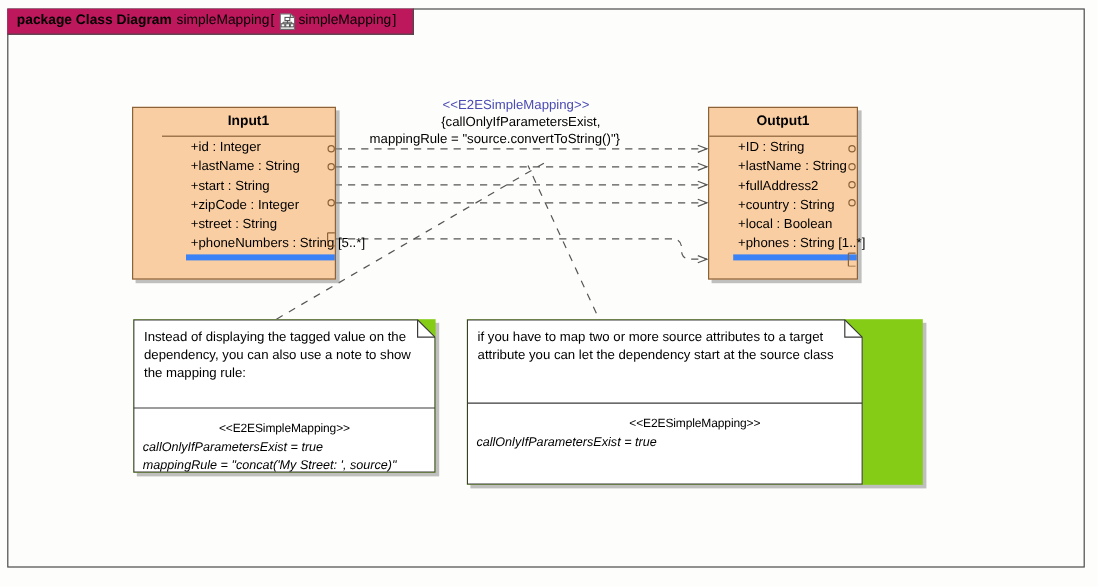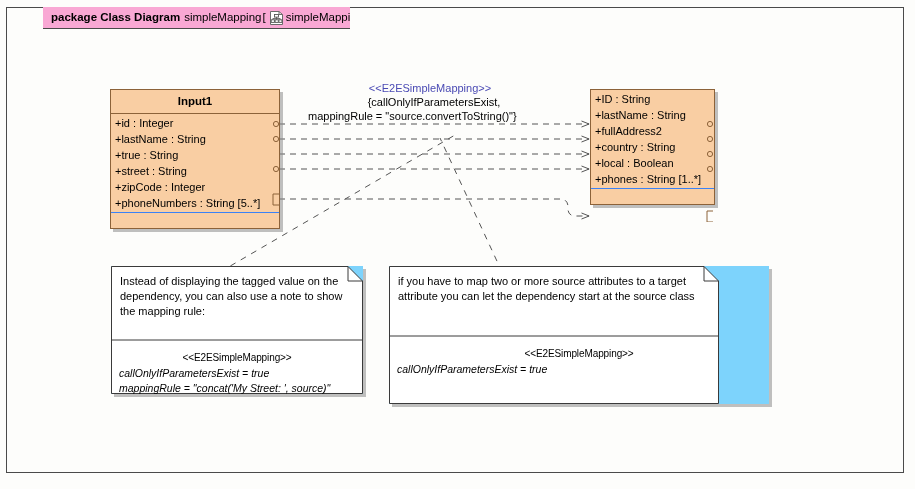--- a/index.html
+++ b/index.html
@@ -39,28 +39,27 @@
   }
   .frame-tab-inner {
     position: absolute;
     left: 0;
     top: 0;
     height: 22px;
     box-sizing: border-box;
     border: 1px solid #4a4a4a;
     border-top: none;
     border-left: none;
-    background: #f9a8d4;
+    background: #be185d;
     padding: 0 13px 0 8px;
     display: flex;
     align-items: center;
     white-space: nowrap;
     font-size: 11.5px;
     line-height: 1;
-    margin-left: 37px;
   }
   .frame-kw { font-weight: bold; }
   .frame-name { margin-left: 4px; }
   .frame-brk { margin: 0 1px; }
   .pkg-icon {
     width: 13px;
     height: 14px;
     margin: 0 3px;
     display: inline-block;
     vertical-align: middle;
@@ -77,22 +76,23 @@
   .uml-title {
     text-align: center;
     font-weight: bold;
     font-size: 11.5px;
     color: #000;
     padding: 5px 4px 5px 4px;
     border-bottom: 1px solid #8c6239;
     line-height: 1.1;
   }
   .uml-attrs {
-    border-bottom: 1px solid #3b82f6;
+    border-bottom: 5px solid #3b82f6;
     padding: 1px 0 1px 0;
+    margin-left: 20px;
   }
   .uml-attr {
     font-size: 11px;
     color: #000;
     padding: 1px 4px 1px 4px;
     white-space: nowrap;
     line-height: 1.28;
   }
   .uml-ops {
     height: 15px;
@@ -110,21 +110,21 @@
     text-align: center;
   }
   .tagline {
     color: #000;
     font-size: 11px;
   }
 
   
   .note {
     position: absolute;
-    background: #7dd3fc;
+    background: #84cc16;
     box-sizing: border-box;
     box-shadow: 3px 3px 0 rgba(150,150,150,0.6);
   }
   .note-svg {
     position: absolute;
     left: 0; top: 0;
     pointer-events: none;
   }
   .note-body {
     position: relative;
@@ -203,34 +203,35 @@
 
       <path d="M279,199 H560 Q568,199 568,207 V209 Q568,216 576,216 H589" marker-end="url(#openarrow)"></path>
     </g>
     <g stroke="#555555" stroke-width="1" fill="none" stroke-dasharray="6,6">
 
       <line x1="220" y1="272" x2="455" y2="135"></line>
       <line x1="502" y1="272" x2="440" y2="138"></line>
     </g>
   </svg>
 
-  <div class="uml-class" id="cls-input" style="left:110px; top:89px; width:170px;">
+  <div class="uml-class" id="cls-input" style="left:110px; top:89px; width:170px;padding-left:24px;">
     <div class="uml-title">Input1</div>
     <div class="uml-attrs">
       <div class="uml-attr">+id : Integer</div>
       <div class="uml-attr">+lastName : String</div>
-      <div class="uml-attr">+true : String</div>
+      <div class="uml-attr">+start : String</div>
+      <div class="uml-attr">+zipCode : Integer</div>
       <div class="uml-attr">+street : String</div>
-      <div class="uml-attr">+zipCode : Integer</div>
       <div class="uml-attr">+phoneNumbers : String [5..*]</div>
     </div>
     <div class="uml-ops"></div>
   </div>
 
   <div class="uml-class" id="cls-output" style="left:590px; top:89px; width:125px;">
+    <div class="uml-title">Output1</div>
     <div class="uml-attrs">
       <div class="uml-attr">+ID : String</div>
       <div class="uml-attr">+lastName : String</div>
       <div class="uml-attr">+fullAddress2</div>
       <div class="uml-attr">+country : String</div>
       <div class="uml-attr">+local : Boolean</div>
       <div class="uml-attr">+phones : String [1..*]</div>
     </div>
     <div class="uml-ops"></div>
   </div>

